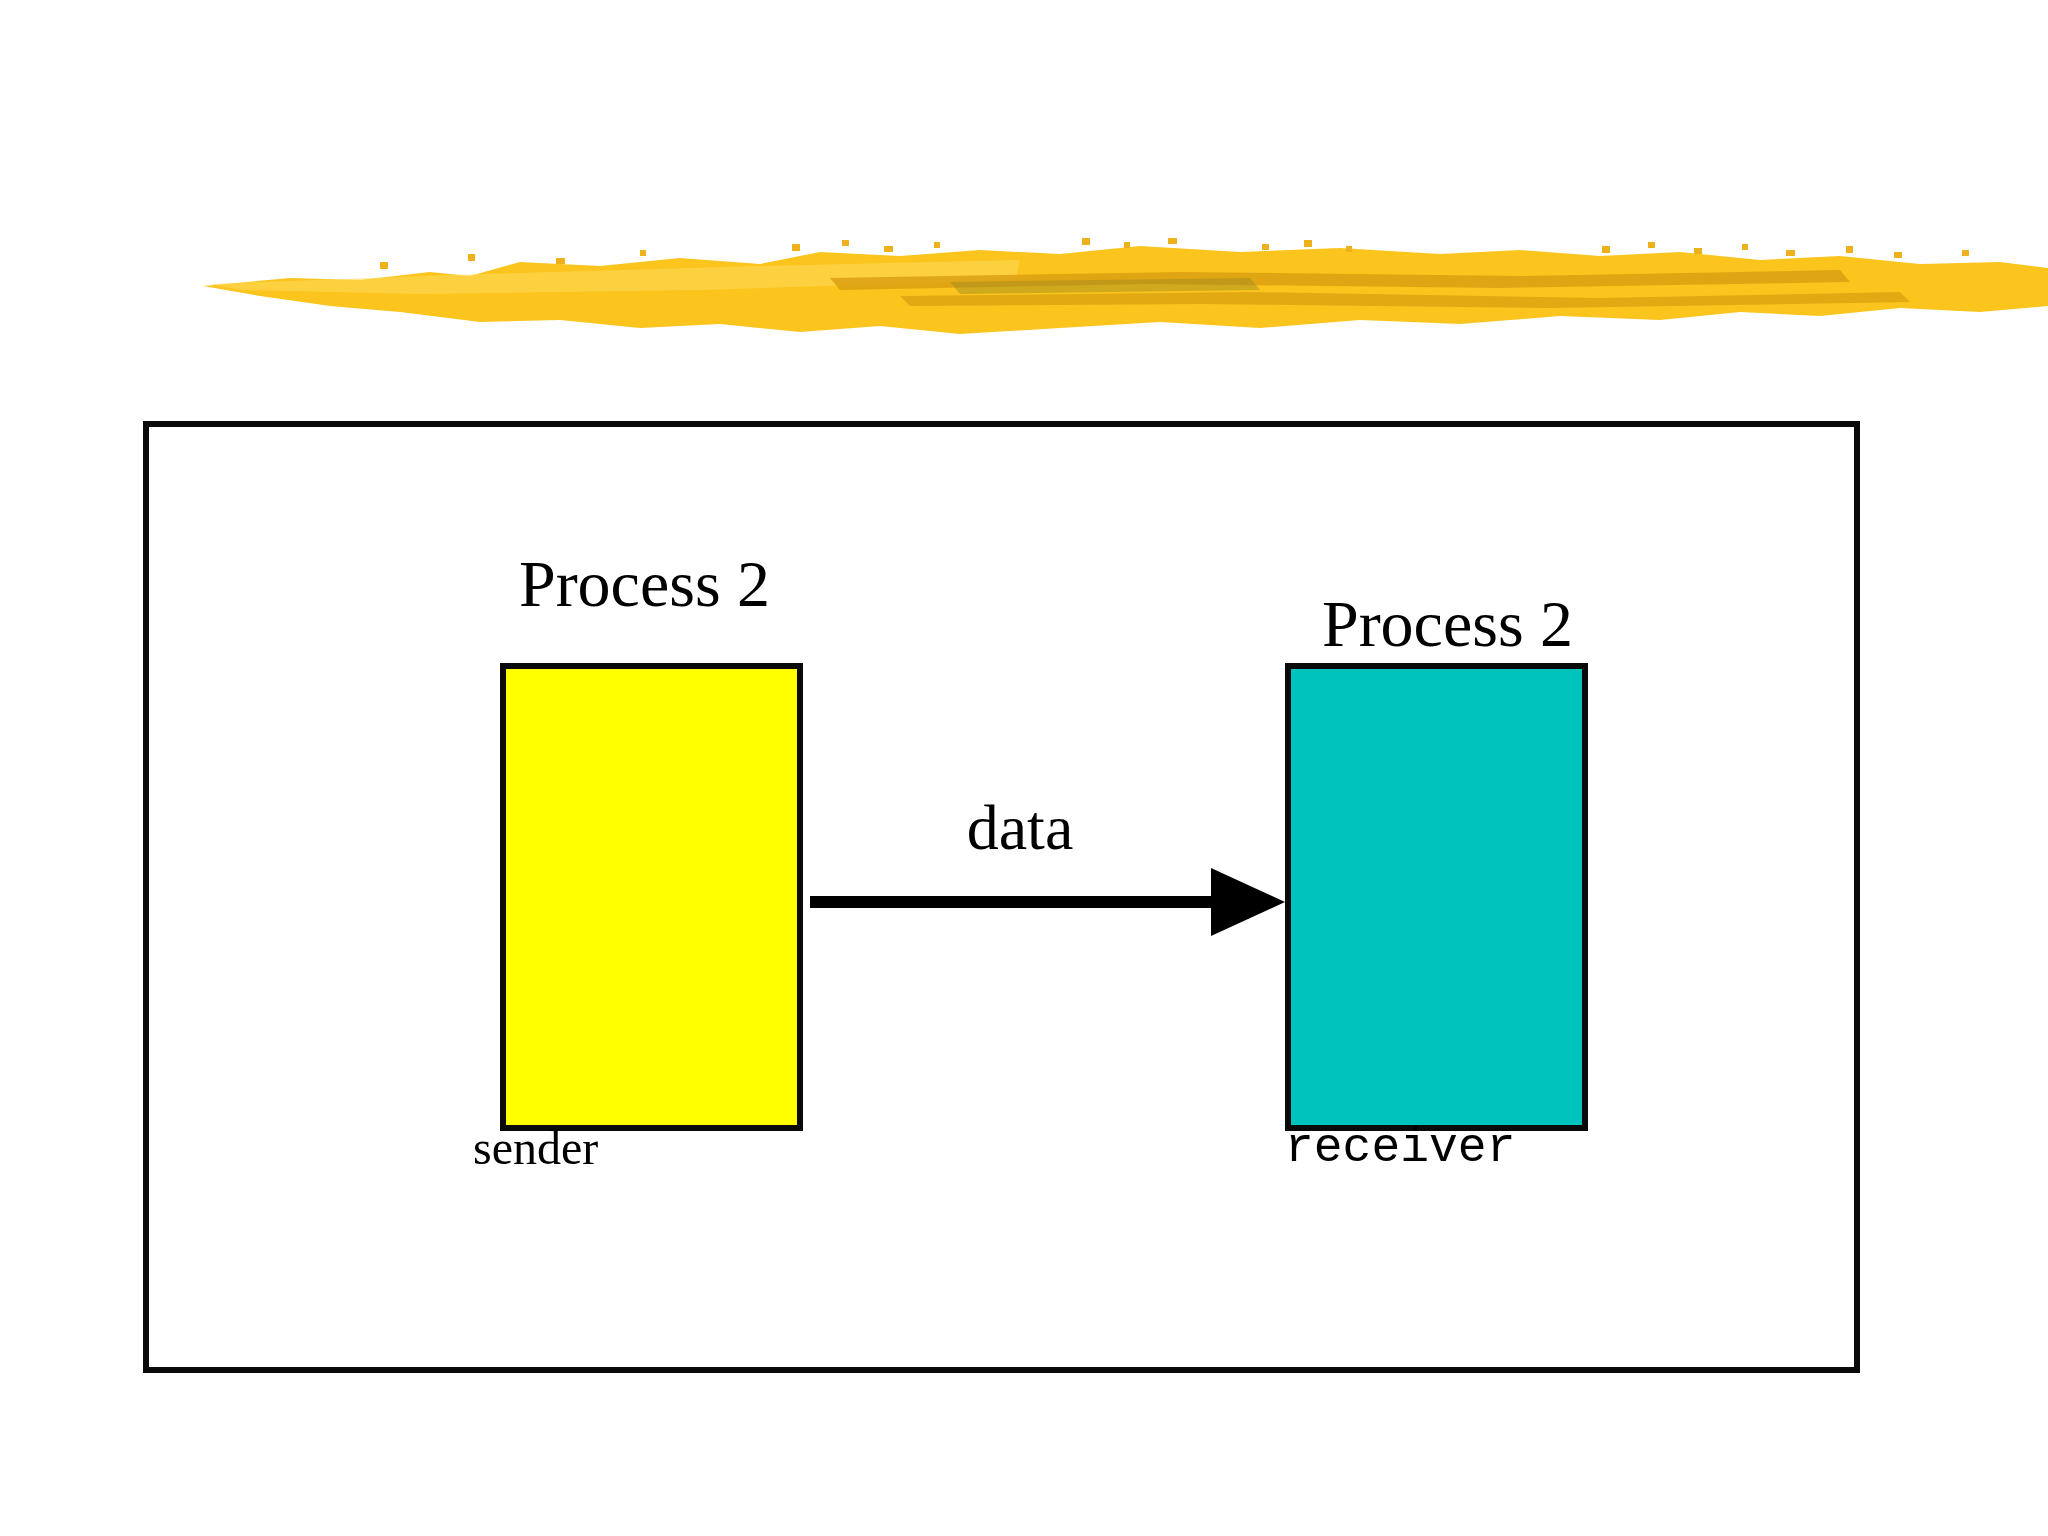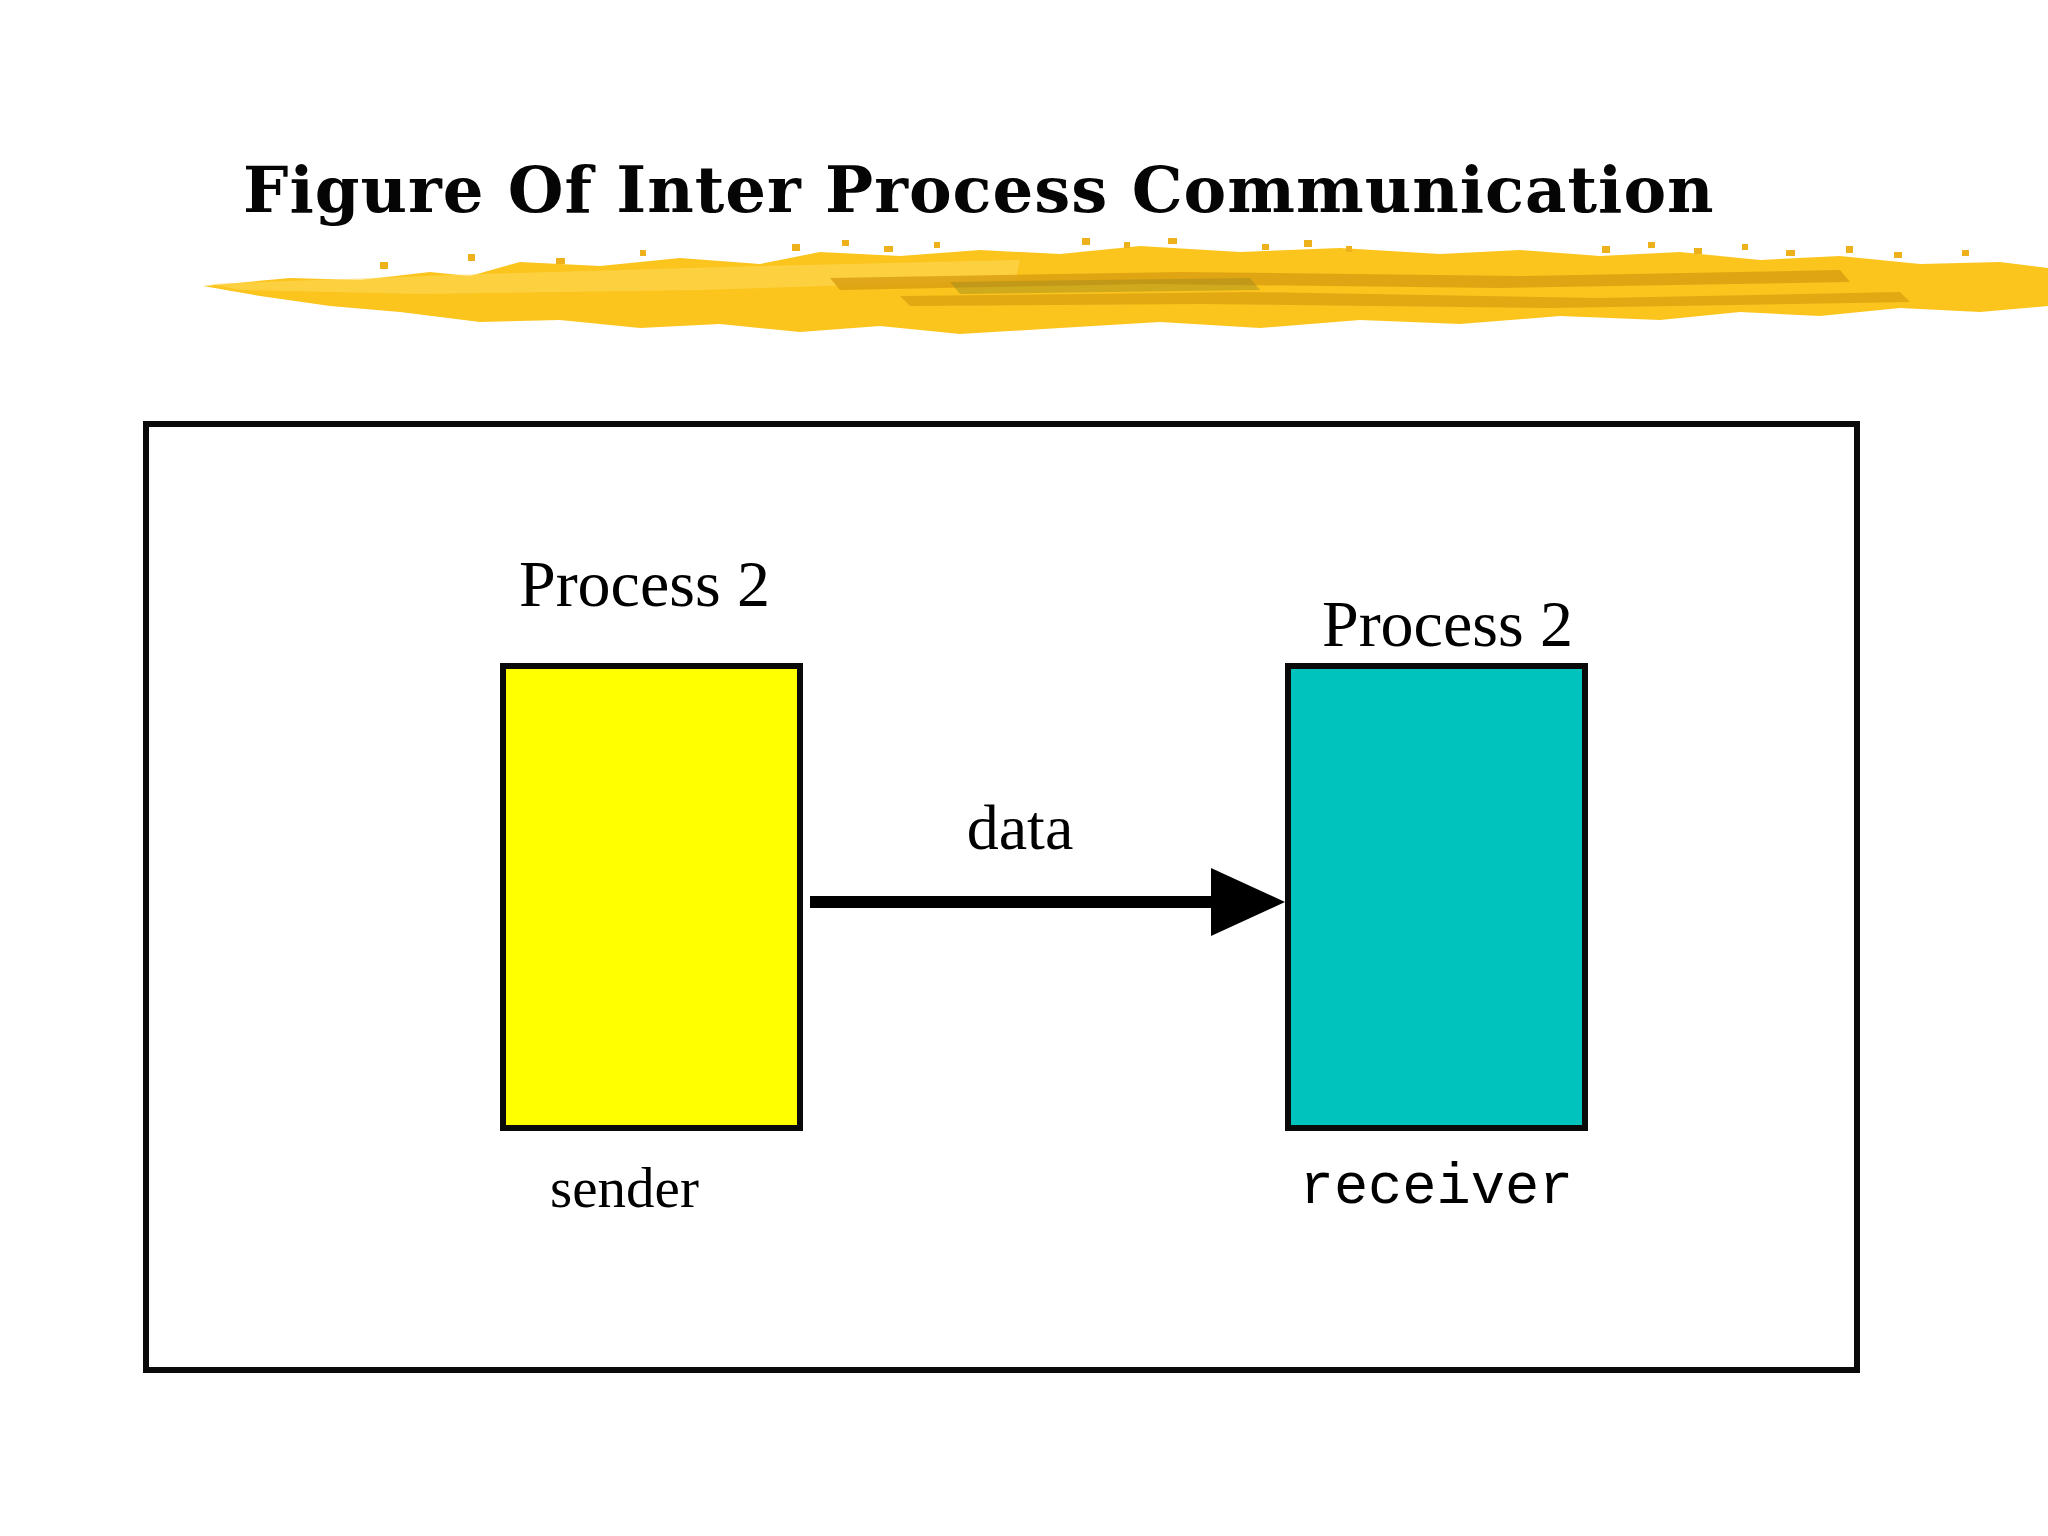--- a/index.html
+++ b/index.html
@@ -67,24 +67,23 @@
     width: 303px;
     height: 468px;
     border: 6px solid #0a0a0a;
     box-sizing: border-box;
   }
   .proc-box.sender   { left: 500px;  background: #ffff00; }
   .proc-box.receiver { left: 1285px; background: #00c3bd; }
 
   .role-label {
     position: absolute;
-    top: 1152px;
+    top: 1112px;
     width: 303px;
-    text-align: center;
-    font-size: 57px;
+    font-size: 48px;
     line-height: 72px;
     white-space: nowrap;
   }
   .role-label.sender   { left: 473px; }
   .role-label.receiver { left: 1285px; font-family: Liberation Mono, monospace; }
 
   .arrow-label {
     position: absolute;
     left: 895px;
     top: 793px;
@@ -100,21 +99,20 @@
     top: 858px;
     width: 485px;
     height: 90px;
   }
 </style>
 </head>
 <body>
 
 <div class="slide">
 
-  <h1 class="title">Figure Of Inter Process Communication</h1>
 
   <svg class="brush" viewBox="0 0 2048 110" preserveAspectRatio="none" aria-hidden="true">
     <path fill="#FBC51D" d="M203 48 L290 40 L360 42 L430 34 L470 38 L520 24 L600 28 L680 20 L760 26
       L820 14 L900 18 L980 12 L1060 16 L1140 8 L1240 14 L1340 10 L1440 16 L1520 12 L1600 18
       L1680 14 L1760 22 L1840 18 L1920 26 L2000 24 L2048 30 L2048 68 L1980 74 L1900 70 L1820 78
       L1740 74 L1660 82 L1560 78 L1460 86 L1360 82 L1260 90 L1160 84 L1060 90 L960 96 L880 88
       L800 94 L720 86 L640 90 L560 82 L480 84 L400 74 L330 68 L260 58 Z"></path>
     <path fill="#FFD95C" opacity="0.55" d="M210 46 L480 36 L760 28 L1020 22 L1016 42 L700 52 L420 56 L240 52 Z"></path>
     <path fill="#D99C10" opacity="0.8" d="M830 40 L1180 34 L1520 38 L1840 32 L1850 44 L1500 50 L1150 46 L840 52 Z"></path>
     <path fill="#D99C10" opacity="0.7" d="M900 58 L1250 54 L1600 60 L1900 54 L1910 64 L1550 70 L1200 66 L910 68 Z"></path>

